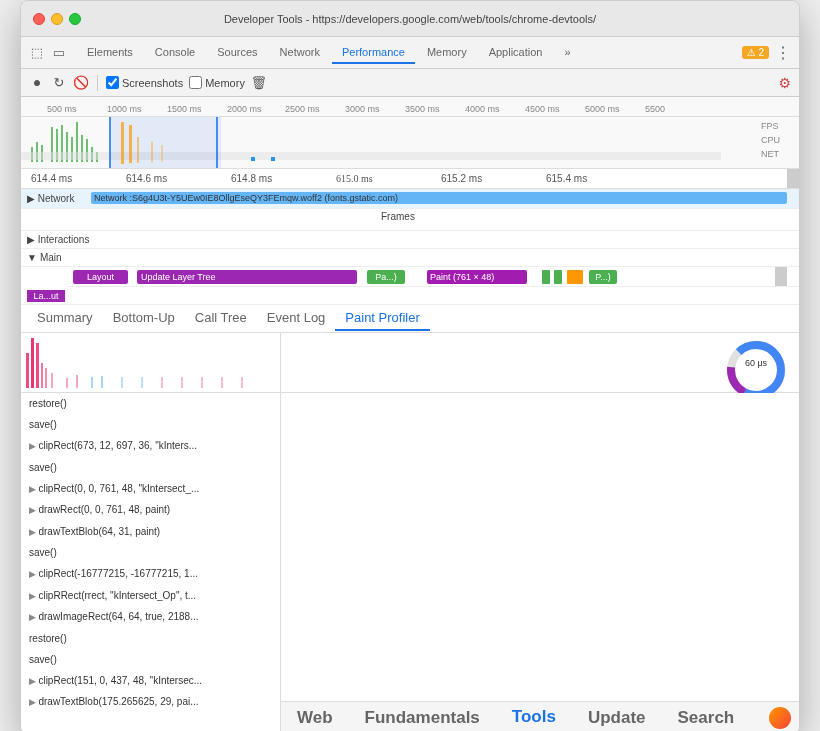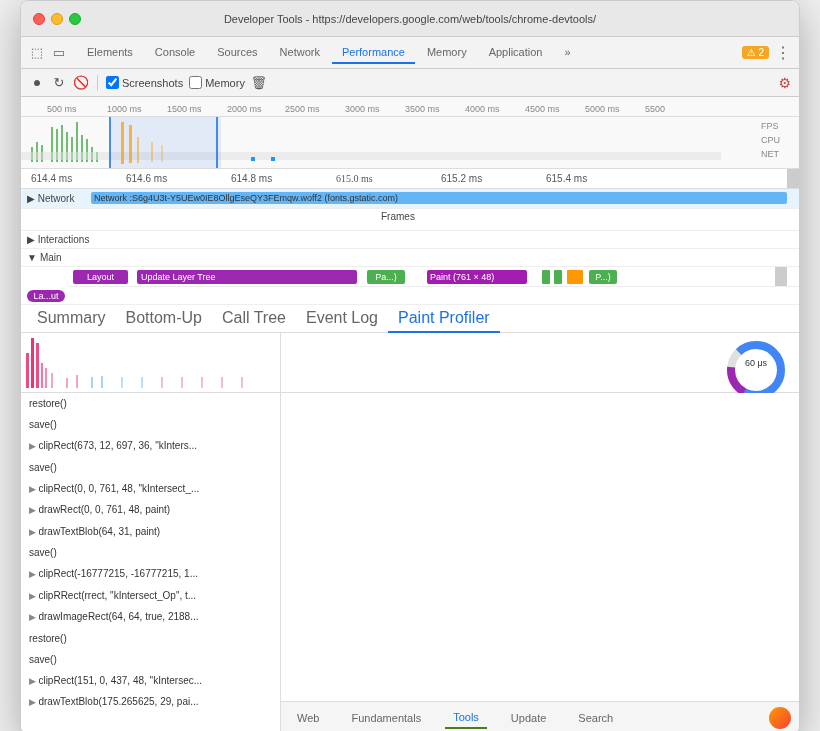--- a/index.html
+++ b/index.html
@@ -221,21 +221,21 @@
     }
     .tabs-row {
       display: flex;
       align-items: center;
       height: 28px;
       padding: 0 6px;
       border-bottom: 1px solid #ddd;
     }
     .tab {
       padding: 4px 10px;
-      font-size: 16px;
+      font-size: 13px;
       color: #666;
       cursor: pointer;
       border-bottom: 2px solid transparent;
     }
     .tab.active {
       color: #1a73e8;
       border-bottom: 2px solid #1a73e8;
     }
     
     .content-area {
@@ -297,24 +297,25 @@
       right: 0;
       height: 32px;
       background: #f5f5f5;
       border-top: 1px solid #ddd;
       display: flex;
       align-items: center;
       padding: 0 8px;
       gap: 16px;
     }
     .browser-nav-tab {
-      font-size: 11px;
+      font-size: 17px;
       color: #666;
       cursor: pointer;
       padding: 4px 8px;
+      font-weight: bold;
     }
     .browser-nav-tab.active {
       color: #1a73e8;
       border-bottom: 2px solid #4d7c0f;
     }
     .browser-nav-avatar {
       margin-left: auto;
       width: 22px;
       height: 22px;
       border-radius: 50%;
@@ -490,21 +491,21 @@
     <div style="position:absolute;left:475px;width:8px;height:14px;top:3px;background:#4caf50;border-radius:1px;"></div>
     <div style="position:absolute;left:487px;width:8px;height:14px;top:3px;background:#4caf50;border-radius:1px;"></div>
     <div style="position:absolute;left:500px;width:16px;height:14px;top:3px;background:#ff9800;border-radius:1px;"></div>
     <div style="position:absolute;left:522px;width:28px;height:14px;top:3px;background:#4caf50;border-radius:2px;display:flex;align-items:center;justify-content:center;">
       <span style="color:white;font-size:9px;">P...)</span>
     </div>
     <div style="position:absolute;right:12px;top:0;bottom:0;width:12px;background:#ccc;"></div>
   </div>
 
   <div class="track" style="height:18px;">
-    <div style="position:absolute;left:6px;width:38px;height:12px;top:3px;background:#9c27b0;border-radius:6px;display:flex;align-items:center;justify-content:center;">
+    <div style="position:absolute;left:6px;width:38px;height:12px;top:3px;background:#9c27b0;border-radius:0;display:flex;align-items:center;justify-content:center;">
       <span style="color:white;font-size:9px;">La...ut</span>
     </div>
   </div>
 
   <div class="tabs-row">
     <div class="tab">Summary</div>
     <div class="tab">Bottom-Up</div>
     <div class="tab">Call Tree</div>
     <div class="tab">Event Log</div>
     <div class="tab active">Paint Profiler</div>

